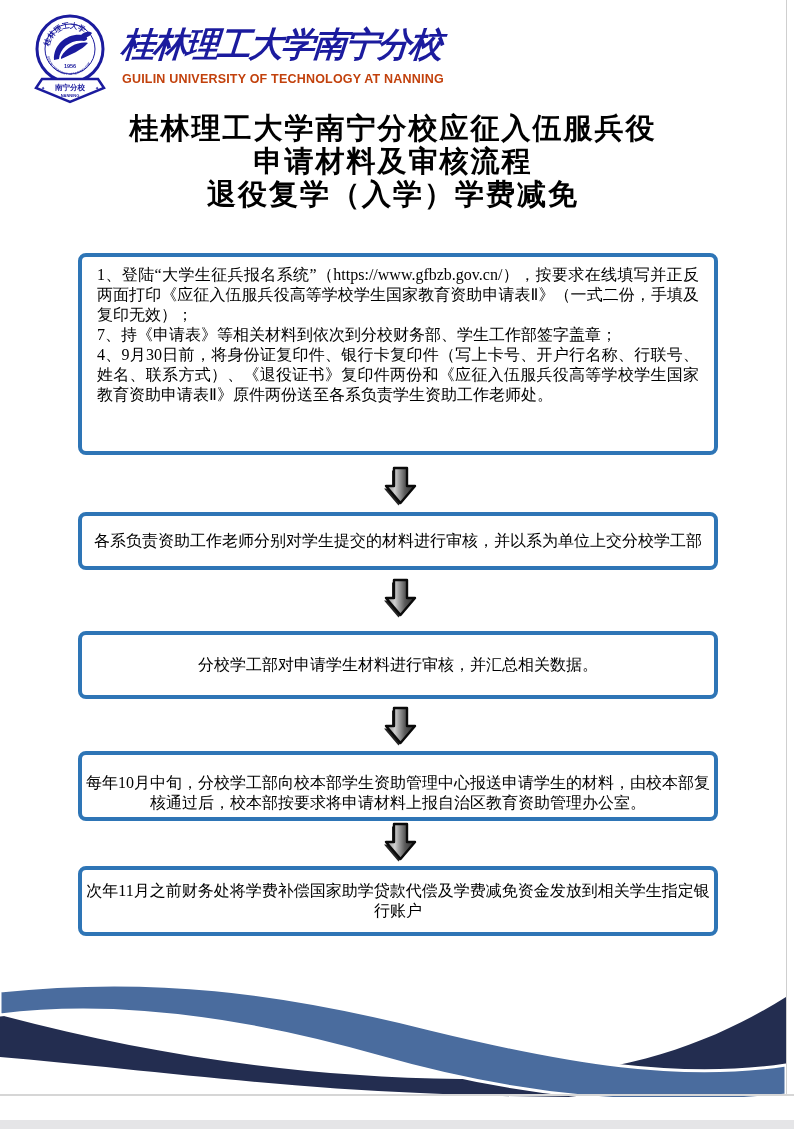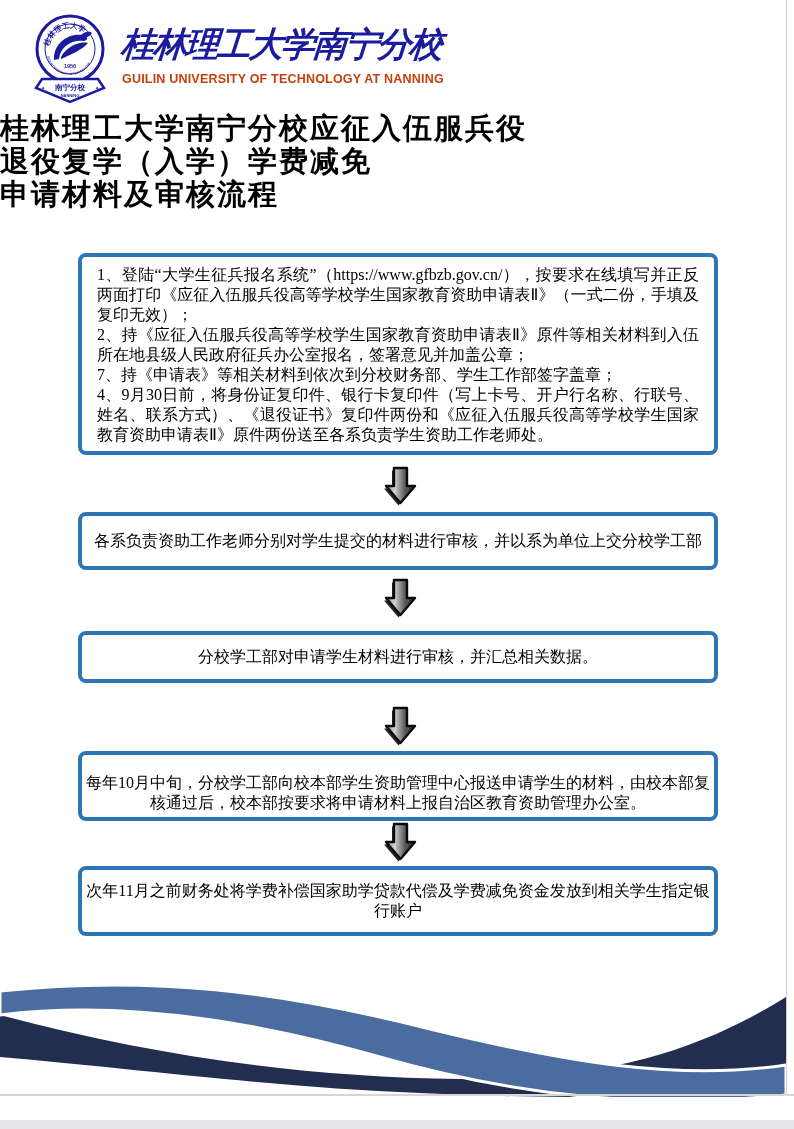--- a/index.html
+++ b/index.html
@@ -11,34 +11,34 @@
 
   
   .emblem{position:absolute;left:24px;top:12px;width:92px;height:92px;}
   .brand-cn{position:absolute;left:121px;top:22px;width:330px;font-size:34px;font-weight:bold;
             font-style:italic;letter-spacing:-2px;color:#1b1b9e;transform:skewX(-4deg);
             font-family:"DejaVu Serif", serif;white-space:nowrap;}
   .brand-en{position:absolute;left:122px;top:72px;font-size:12.5px;font-weight:bold;
             color:#c2410c;font-family:"Liberation Sans", sans-serif;letter-spacing:0.2px;white-space:nowrap;}
 
   
-  .doc-title{position:absolute;left:0;top:112px;width:786px;text-align:left;
+  .doc-title{position:absolute;left:0;top:112px;width:786px;text-align:center;
              font-family:"Liberation Sans", sans-serif;font-weight:bold;font-size:29px;
              line-height:33px;letter-spacing:2px;}
   .doc-title div{margin:0;}
 
   
   .flow-box{position:absolute;left:78px;width:640px;box-sizing:border-box;background:#fff;
             border:4px solid #2e75b6;border-radius:8px;font-size:16px;line-height:20px;overflow:hidden;}
   .box-multi{padding:8px 15px;}
   .box-multi p{margin:0;text-align:justify;}
   .box-center{display:flex;align-items:center;justify-content:center;text-align:center;padding:4px 2px;}
   .b1{top:253px;height:202px;}
   .b2{top:512px;height:58px;}
-  .b3{top:631px;height:52px;}
+  .b3{top:631px;height:68px;}
   .b4{top:751px;height:70px;align-items:flex-end;}
   .b5{top:866px;height:70px;}
 
   .flow-arrow{position:absolute;left:382px;width:37px;height:40px;}
   .a1{top:466px;} .a2{top:578px;} .a3{top:706px;} .a4{top:822px;}
 
   .wave{position:absolute;left:0;top:985px;width:786px;height:112px;}
 </style>
 </head>
 <body>
@@ -67,27 +67,26 @@
     <text x="73" y="78" text-anchor="middle" font-size="5" fill="#1b1b9e">✦</text>
     <text x="46" y="78" text-anchor="middle" font-size="7.5" font-weight="bold" fill="#1b1b9e" font-family="Liberation Sans, sans-serif">南宁分校</text>
     <text x="46" y="85" text-anchor="middle" font-size="4" font-weight="bold" fill="#1b1b9e" font-family="Liberation Sans, sans-serif">NANNING</text>
   </svg>
 
   <div class="brand-cn">桂林理工大学南宁分校</div>
   <div class="brand-en">GUILIN UNIVERSITY OF TECHNOLOGY AT NANNING</div>
 
   <div class="doc-title">
     <div>桂林理工大学南宁分校应征入伍服兵役</div>
+    <div>申请材料及审核流程</div>
     <div>退役复学（入学）学费减免</div>
-    <div>申请材料及审核流程</div>
   </div>
 
   <div class="flow-box b1 box-multi">
     <p>1、登陆“大学生征兵报名系统”（https://www.gfbzb.gov.cn/），按要求在线填写并正反两面打印《应征入伍服兵役高等学校学生国家教育资助申请表Ⅱ》（一式二份，手填及复印无效）；</p>
-    <p>2、持《应征入伍服兵役高等学校学生国家教育资助申请表Ⅱ》原件等相关材料到入伍所在地县级人民政府征兵办公室报名，签署意见并加盖公章；</p>
     <p>7、持《申请表》等相关材料到依次到分校财务部、学生工作部签字盖章；</p>
     <p>4、9月30日前，将身份证复印件、银行卡复印件（写上卡号、开户行名称、行联号、姓名、联系方式）、《退役证书》复印件两份和《应征入伍服兵役高等学校学生国家教育资助申请表Ⅱ》原件两份送至各系负责学生资助工作老师处。</p>
   </div>
 
   <svg class="flow-arrow a1" viewBox="0 0 37 40">
     <defs>
       <linearGradient id="arrGrad" x1="0" y1="0" x2="1" y2="0">
         <stop offset="0" stop-color="#8f8f8f"></stop>
           <stop offset="0.3" stop-color="#cfcfcf"></stop>
         <stop offset="0.65" stop-color="#5a5a5a"></stop>

